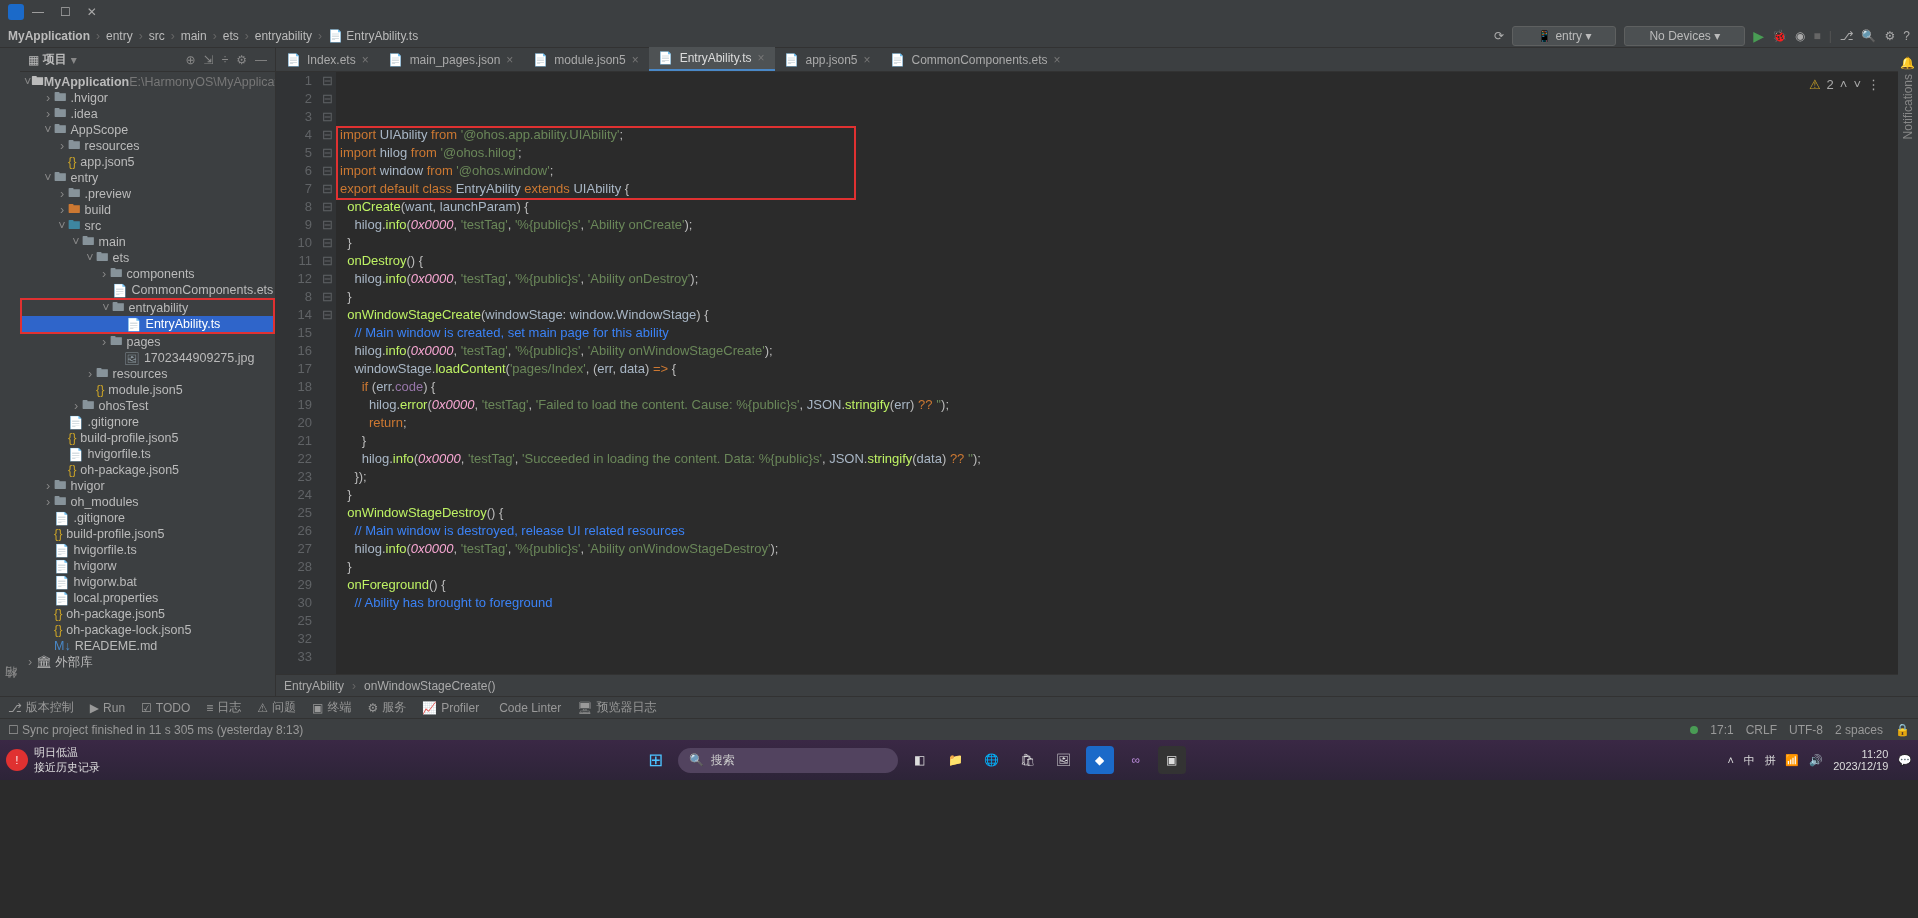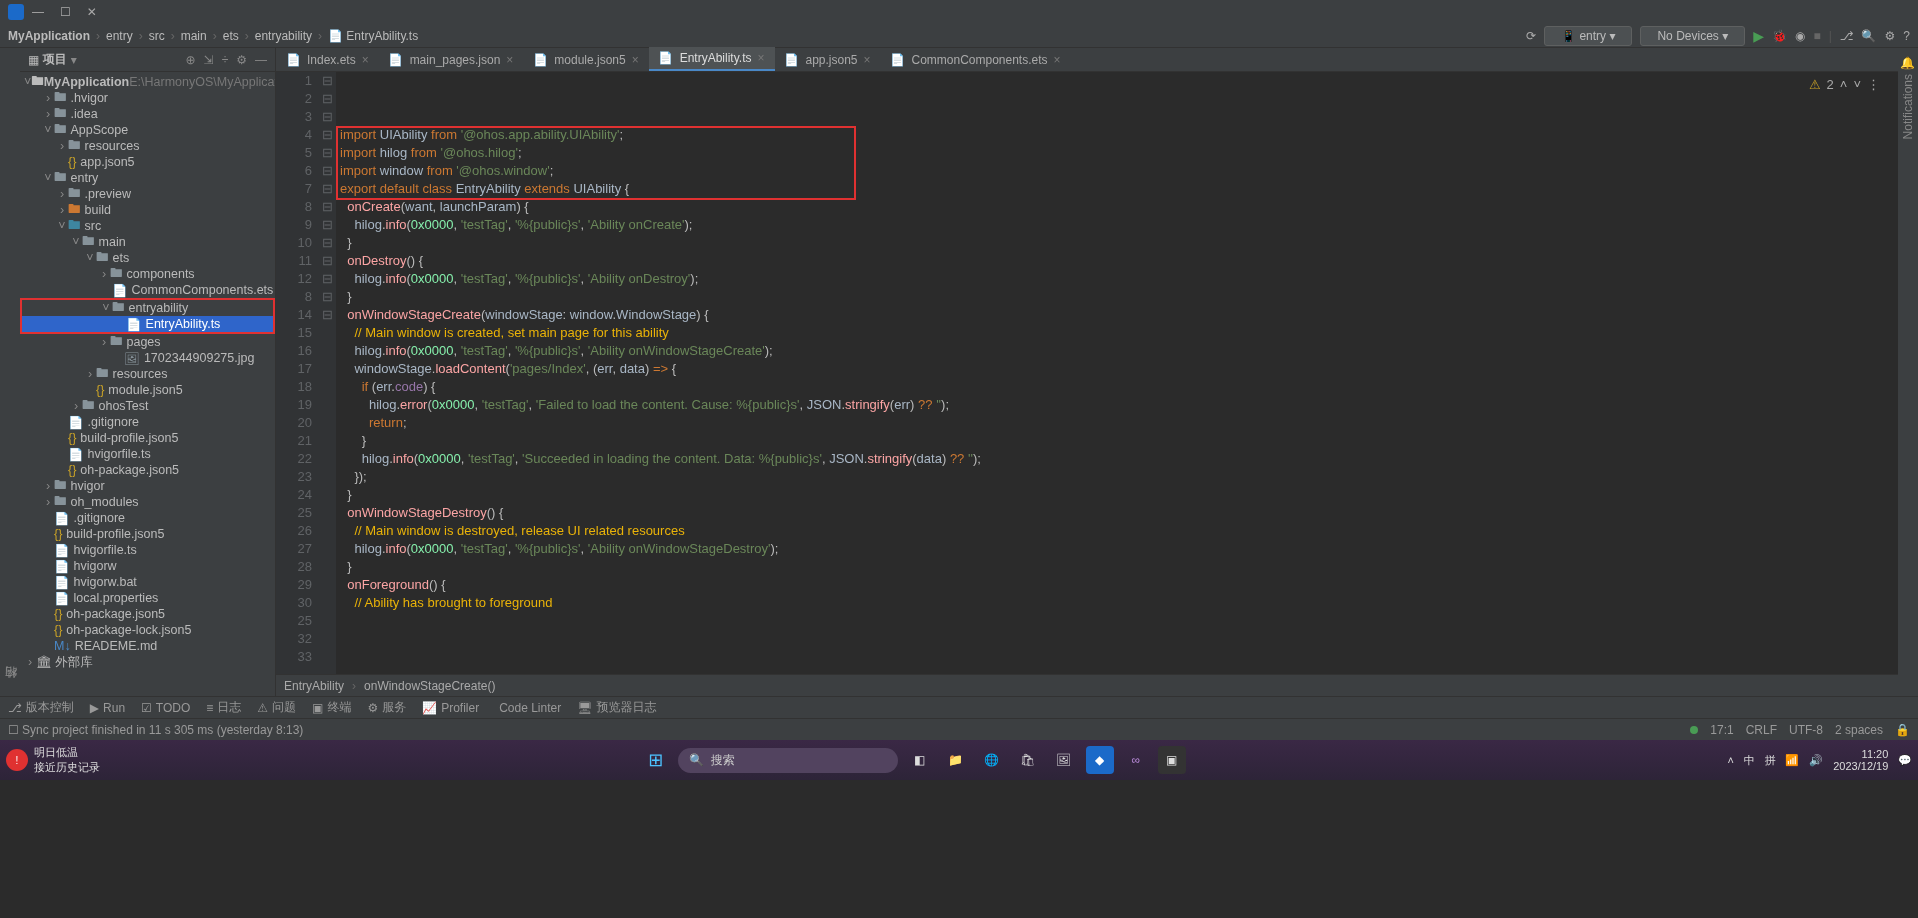--- a/index.html
+++ b/index.html
@@ -9,21 +9,21 @@
   .title-bar .logo { width: 16px; height: 16px; background: #1b6ac9; border-radius: 3px; margin-right: 8px; }
   .menu { display: flex; gap: 12px; }
   .menu span { cursor: pointer; }
   .title-center { flex: 1; text-align: center; color: #777; }
   .win-controls { display: flex; gap: 16px; color: #aaa; }
   
   .nav-bar { height: 24px; background: #3c3f41; display: flex; align-items: center; padding: 0 8px; color: #bbb; border-bottom: 1px solid #323232; }
   .breadcrumb { display: flex; align-items: center; gap: 6px; }
   .breadcrumb .sep { color: #666; }
   .nav-right { margin-left: auto; display: flex; align-items: center; gap: 8px; }
-  .device-select { background: #4c5052; border: 1px solid #5e6060; padding: 2px 16px; border-radius: 3px; }
+  .device-select { background: #4c5052; border: 1px solid #5e6060; padding: 2px 24px; border-radius: 3px; }
   .run-btn { color: #499c54; font-size: 14px; }
   .icon-btn { color: #aaa; cursor: pointer; }
   
   .main-area { display: flex; height: 648px; }
   
   .side-tool { width: 20px; background: #3c3f41; display: flex; flex-direction: column; align-items: center; padding-top: 4px; color: #888; writing-mode: vertical-rl; }
   .side-tool-right { width: 20px; background: #3c3f41; display: flex; flex-direction: column; align-items: center; padding-top: 8px; color: #888; }
   .side-tool-right .vert { writing-mode: vertical-rl; transform: rotate(180deg); margin-top: 4px; }
   
   .project-panel { width: 256px; background: #3c3f41; border-right: 1px solid #323232; display: flex; flex-direction: column; }
@@ -51,26 +51,26 @@
   .gutter-right-overlay { position: absolute; right: 0; top: 4px; display: flex; gap: 6px; padding-right: 18px; color: #aaa; z-index:5; }
   .gutter-right-overlay .warn { color: #c9a227; }
   .gutter { width: 46px; text-align: right; padding-right: 10px; color: #606366; background: #313335; user-select: none; }
   .fold-gutter { width: 14px; background: #313335; color: #606366; }
   .code { flex: 1; white-space: pre; padding-left: 4px; position: relative; }
   .code .hl-line { background: #323232; }
   .red-box { position: absolute; border: 2px solid #e03131; pointer-events: none; }
   
   .kw { color: #cc7832; }
   .str { color: #6a8759; }
-  .num { color: #86efac; }
-  .fn { color: #fca5a5; }
+  .num { color: #f9a8d4; font-style: italic; }
+  .fn { color: #bef264; }
   .id { color: #a9b7c6; }
   .type { color: #a9b7c6; }
   .cls { color: #a9b7c6; }
-  .com { color: #eab308; }
+  .com { color: #3b82f6; }
   .prop { color: #9876aa; }
   
   .crumb-bar { height: 22px; background: #3c3f41; display: flex; align-items: center; padding: 0 8px; color: #aaa; gap: 8px; border-top: 1px solid #323232; }
   
   .bottom-tools { height: 22px; background: #3c3f41; display: flex; align-items: center; padding: 0 8px; gap: 16px; color: #999; border-top: 1px solid #323232; }
   .bottom-tools .tool { display: flex; align-items: center; gap: 4px; cursor: pointer; }
   
   .status-bar { height: 22px; background: #3c3f41; display: flex; align-items: center; padding: 0 8px; color: #999; border-top: 1px solid #323232; }
   .status-bar .right { margin-left: auto; display: flex; gap: 12px; align-items: center; }
   .status-dot { width: 8px; height: 8px; background: #499c54; border-radius: 50%; display:inline-block; }

